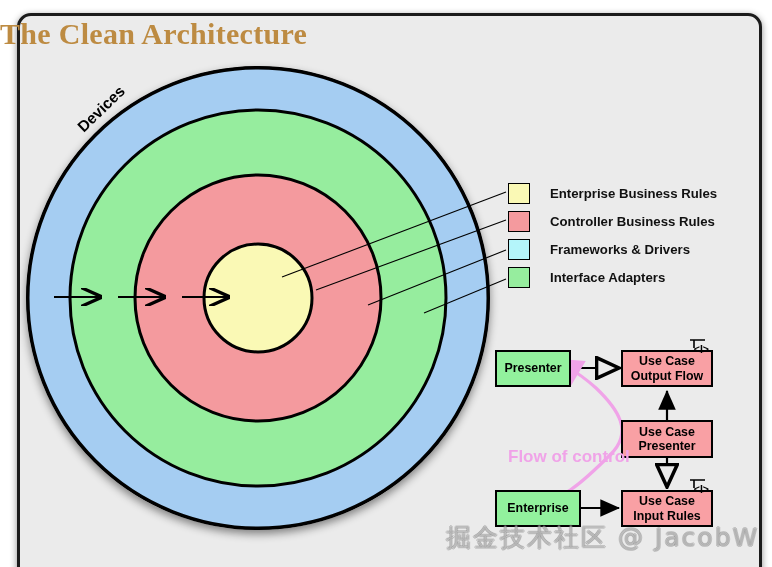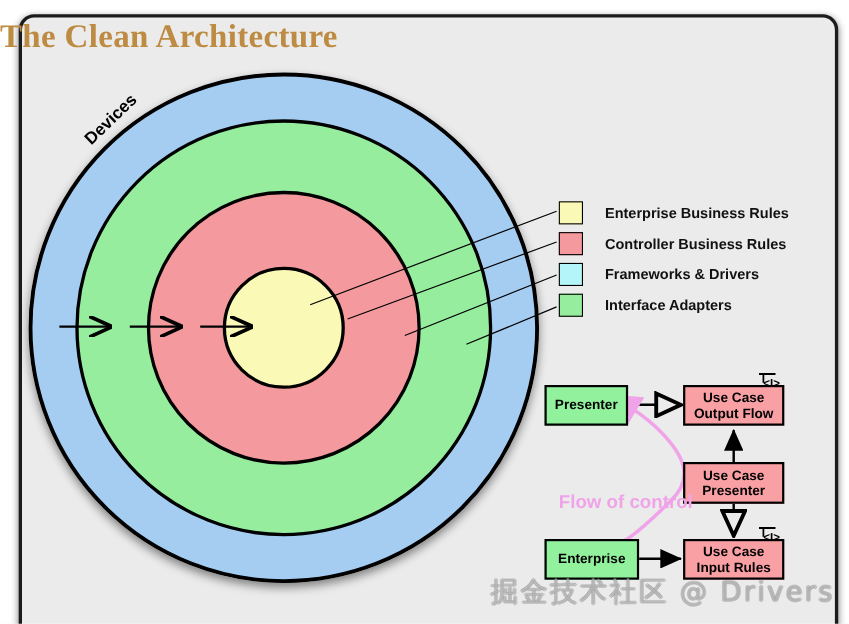--- a/index.html
+++ b/index.html
@@ -279,15 +279,15 @@
 
   <div class="uml-box" style="left:621px; top:490px; width:92px; height:37px; background:#f9a0a4;">
     <span class="iface-tag">&lt;I&gt;</span>
     <span>
       <span>Use Case</span><br><span>Input Rules</span>
     </span>
   </div>
 
   <div id="flow-label">Flow of control</div>
 
-  <div id="watermark">掘金技术社区 @ Drivers</div>
+  <div id="watermark">掘金技术社区 @ JacobW</div>
 
 </div>
 
 </body></html>

